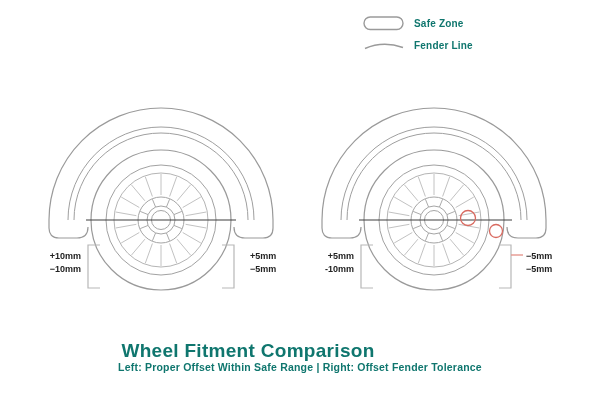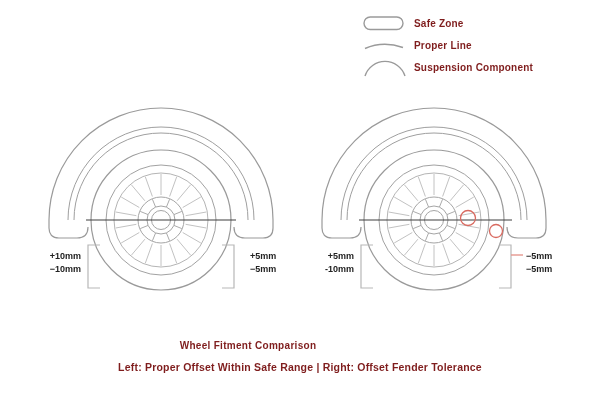--- a/index.html
+++ b/index.html
@@ -1,18 +1,18 @@
 <!DOCTYPE html>
 <html><head>
 <meta charset="utf-8">
 <style>
   html,body{margin:0;padding:0;background:#ffffff;}
   .canvas{
     position:relative;width:600px;height:400px;background:#ffffff;
-    font-family:"Liberation Sans", sans-serif;color:#7f1d1d;overflow:hidden;
+    font-family:"Liberation Sans", sans-serif;color:#0f766e;overflow:hidden;
   }
   
   .legend{position:absolute;left:362px;top:13px;}
   .legend-row{display:flex;align-items:center;height:20px;margin-bottom:2px;}
   .legend-icon{width:46px;height:22px;flex:0 0 46px;display:block;}
   .legend-label{font-size:10px;font-weight:700;letter-spacing:.2px;margin-left:6px;white-space:nowrap;}
   .g-stroke{stroke:#9a9a9a;fill:none;stroke-width:1.4;}
   
   .diagram{position:absolute;top:98px;width:268px;height:205px;overflow:visible;}
   .diagram.left{left:31px;}
@@ -25,47 +25,41 @@
   .lip{stroke:#ababab;stroke-width:.9;fill:none;}
   .hub{stroke:#a5a5a5;stroke-width:1;fill:none;}
   .spokes line{stroke:#c2c2c2;stroke-width:1;}
   .lugs line{stroke:#ababab;stroke-width:1;}
   .centerline{stroke:#3f3f3f;stroke-width:1.1;}
   .bracket{stroke:#b7b7b7;stroke-width:1.2;fill:none;}
   .alert{stroke:#d96a60;stroke-width:1.3;fill:none;}
   .alert-leader{stroke:#e5978f;stroke-width:1.4;}
   
   .footer-title{position:absolute;top:340px;left:0;width:496px;text-align:center;
-    font-size:10px;font-weight:700;letter-spacing:.3px;}
+    font-size:19px;font-weight:700;letter-spacing:.3px;}
   .footer-subtitle{position:absolute;top:361px;left:0;width:600px;text-align:center;
     font-size:10.5px;font-weight:700;letter-spacing:.2px;}
 </style>
 </head>
 <body>
 
 <div class="canvas">
 
   <div class="legend">
     <div class="legend-row">
       <svg class="legend-icon" viewBox="0 0 46 22">
         <rect x="2" y="5" width="39" height="12.5" rx="6.2" class="g-stroke"></rect>
       </svg>
       <span class="legend-label">Safe Zone</span>
     </div>
     <div class="legend-row">
       <svg class="legend-icon" viewBox="0 0 46 22">
         <path d="M3 14.5 Q21 6.5 41 13.5" class="g-stroke"></path>
       </svg>
-      <span class="legend-label">Proper Line</span>
-    </div>
-    <div class="legend-row">
-      <svg class="legend-icon" viewBox="0 0 46 22">
-        <path d="M3 20 A21 21 0 0 1 43 20" class="g-stroke"></path>
-      </svg>
-      <span class="legend-label">Suspension Component</span>
+      <span class="legend-label">Fender Line</span>
     </div>
   </div>
 
   <svg class="diagram left" viewBox="0 0 268 205">
     <path class="silhouette" d="M 57 129 C 57 137 53 140 46 140 L 28 140 C 21 140 18 136 18 130 L 18 122
          A 112 112 0 0 1 242 122
          L 242 130 C 242 136 239 140 232 140 L 214 140 C 207 140 203 137 203 129"></path>
     <path class="fender-arc" d="M 37 122 A 93 93 0 0 1 223 122"></path>
     <path class="fender-arc" d="M 43 122 A 87 87 0 0 1 217 122"></path>
     <circle class="tire" cx="130" cy="122" r="70"></circle>

